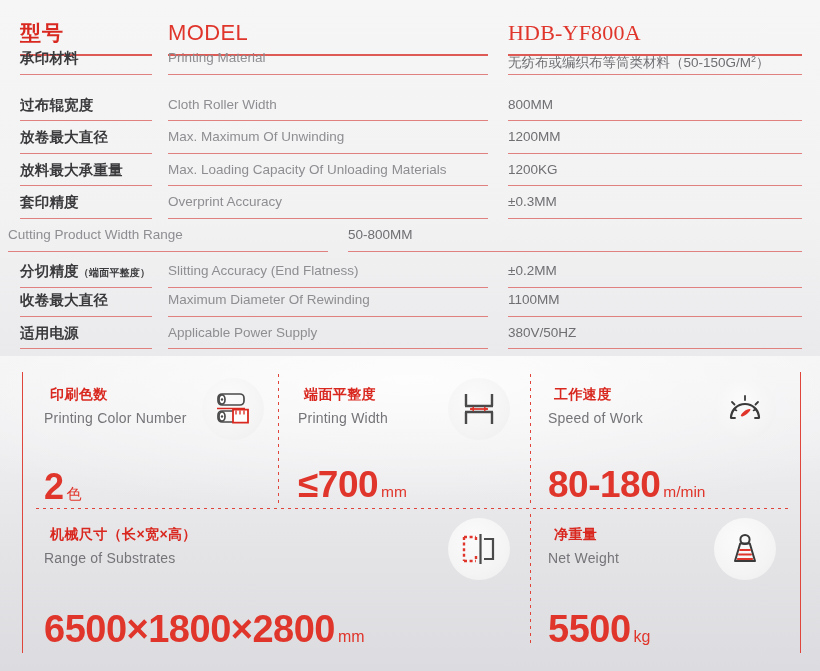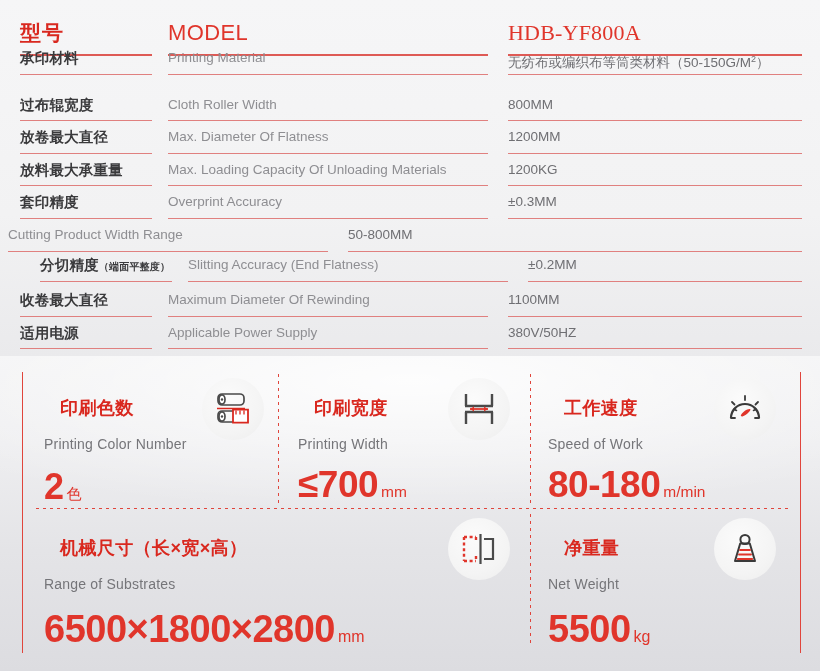--- a/index.html
+++ b/index.html
@@ -88,22 +88,22 @@
     background-size:1px 7px;background-repeat:repeat-y;
   }
   .hdot{
     position:absolute;height:1px;
     background-image:linear-gradient(to right,#e0453c 0 3px,transparent 3px 7px);
     background-size:7px 1px;background-repeat:repeat-x;
   }
 
   .card{position:absolute;}
   .card .title-cn{
-    font-size:18px;font-weight:700;color:#d9281f;letter-spacing:.4px;
-    white-space:nowrap;margin:16px;
+    font-size:14px;font-weight:700;color:#d9281f;letter-spacing:.4px;
+    white-space:nowrap;margin:6px;
   }
   .card .title-en{
     font-size:14px;font-weight:400;color:#757579;letter-spacing:.2px;
     white-space:nowrap;margin:3px 0 0 0;
   }
   .card .value{
     position:absolute;white-space:nowrap;color:#e0352b;
     font-weight:700;letter-spacing:-.5px;
   }
   .card .value .unit{
@@ -144,38 +144,38 @@
           <div class="cell c2"><span class="lbl-en">Printing Material</span><div class="rule"></div></div>
           <div class="cell c3"><span class="val">无纺布或编织布等筒类材料（50-150G/M<sup>2</sup>）</span><div class="rule"></div></div>
         </div>
         <div class="spec-row" style="top: 88.6px;">
           <div class="cell c1"><span class="lbl-cn">过布辊宽度</span><div class="rule"></div></div>
           <div class="cell c2"><span class="lbl-en">Cloth Roller Width</span><div class="rule"></div></div>
           <div class="cell c3"><span class="val">800MM</span><div class="rule"></div></div>
         </div>
         <div class="spec-row" style="top: 121.2px;">
           <div class="cell c1"><span class="lbl-cn">放卷最大直径</span><div class="rule"></div></div>
-          <div class="cell c2"><span class="lbl-en">Max. Diameter Of Flatness</span><div class="rule"></div></div>
+          <div class="cell c2"><span class="lbl-en">Max. Maximum Of Unwinding</span><div class="rule"></div></div>
           <div class="cell c3"><span class="val">1200MM</span><div class="rule"></div></div>
         </div>
         <div class="spec-row" style="top: 153.8px;">
           <div class="cell c1"><span class="lbl-cn">放料最大承重量</span><div class="rule"></div></div>
           <div class="cell c2"><span class="lbl-en">Max. Loading Capacity Of Unloading Materials</span><div class="rule"></div></div>
           <div class="cell c3"><span class="val">1200KG</span><div class="rule"></div></div>
         </div>
         <div class="spec-row" style="top: 186.4px;">
           <div class="cell c1"><span class="lbl-cn">套印精度</span><div class="rule"></div></div>
           <div class="cell c2"><span class="lbl-en">Overprint Accuracy</span><div class="rule"></div></div>
           <div class="cell c3"><span class="val">±0.3MM</span><div class="rule"></div></div>
         </div>
         <div class="spec-row" style="top: 219px;">
           <div class="cell c2"><span class="lbl-en">Cutting Product Width Range</span><div class="rule"></div></div>
           <div class="cell c3"><span class="val">50-800MM</span><div class="rule"></div></div>
         </div>
-        <div class="spec-row" style="top: 249px; padding-left: 20px;">
+        <div class="spec-row" style="top: 255px;">
           <div class="cell c1"><span class="lbl-cn">分切精度<span class="sub">（端面平整度）</span></span><div class="rule"></div></div>
           <div class="cell c2"><span class="lbl-en">Slitting Accuracy (End Flatness)</span><div class="rule"></div></div>
           <div class="cell c3"><span class="val">±0.2MM</span><div class="rule"></div></div>
         </div>
         <div class="spec-row" style="top: 284.2px;">
           <div class="cell c1"><span class="lbl-cn">收卷最大直径</span><div class="rule"></div></div>
           <div class="cell c2"><span class="lbl-en">Maximum Diameter Of Rewinding</span><div class="rule"></div></div>
           <div class="cell c3"><span class="val">1100MM</span><div class="rule"></div></div>
         </div>
         <div class="spec-row" style="top: 316.8px;">
@@ -214,21 +214,21 @@
           <path d="M20 18.6h15v13H20z" fill="#fff" stroke="#d9281f" stroke-width="1.8"></path>
           <path d="M23 19.6v4M27 19.6v4M31 19.6v4" stroke="#d9281f" stroke-width="1.3"></path>
         </svg>
       </div>
       <div class="value" style="left:0;top:86px;font-size:36px;">
         <span>2</span><span class="unit">色</span>
       </div>
     </div>
 
     <div class="card" style="left:298px;top:24px;width:232px;height:128px;">
-      <p class="title-cn">印刷宽度</p>
+      <p class="title-cn">端面平整度</p>
       <p class="title-en">Printing Width</p>
       <div class="icon-circle" style="left:150px;top:-2px;">
         <svg width="38" height="36" viewBox="0 0 38 36" aria-hidden="true">
           <path d="M6 3v12M32 3v12M6 21v12M32 21v12" stroke="#4a4a4a" stroke-width="2.4" stroke-linecap="butt"></path>
           <path d="M5 15h28M5 21h28" stroke="#4a4a4a" stroke-width="2.4"></path>
           <line x1="10" y1="18" x2="28" y2="18" stroke="#e0352b" stroke-width="1.8"></line>
           <path d="M10 18l4-2.6v5.2zM28 18l-4-2.6v5.2z" fill="#e0352b"></path>
         </svg>
       </div>
       <div class="value" style="left:0;top:84px;font-size:37px;">

